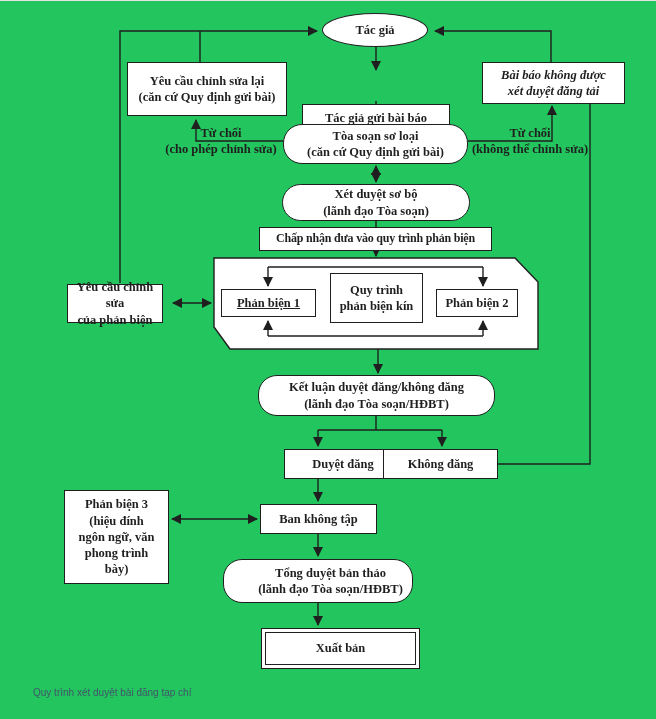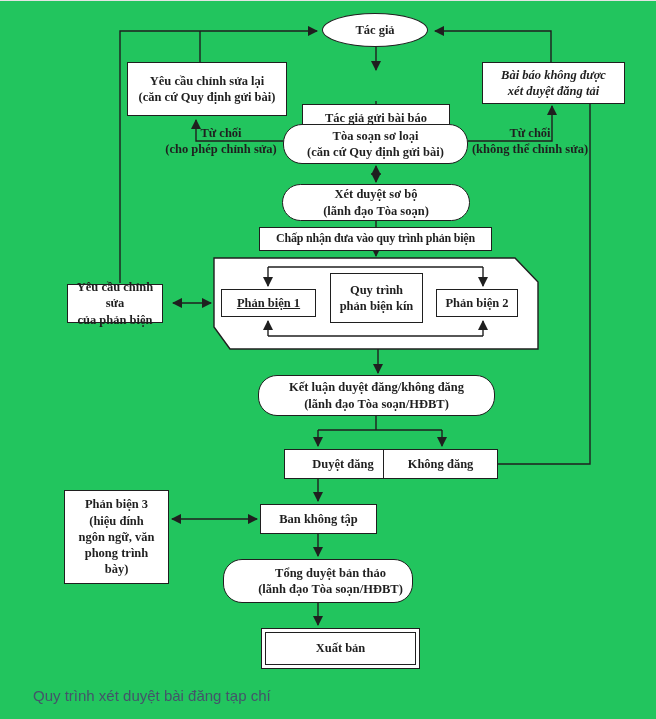--- a/index.html
+++ b/index.html
@@ -41,21 +41,21 @@
     left: 3px; top: 3px; right: 3px; bottom: 3px;
     border: 1.2px solid #1f1f1f;
     display: flex; align-items: center; justify-content: center;
   }
   .tight { font-size: 12px; letter-spacing: -0.2px; }
   .caption {
     position: absolute;
     left: 33px;
     top: 686px;
     font-family: "Liberation Sans", sans-serif;
-    font-size: 15px;
+    font-size: 10px;
     color: #44546a;
     font-weight: normal;
   }
 </style>
 </head>
 <body>
 
 <div class="screen">
 
   <svg class="wires" viewBox="0 0 656 719">

